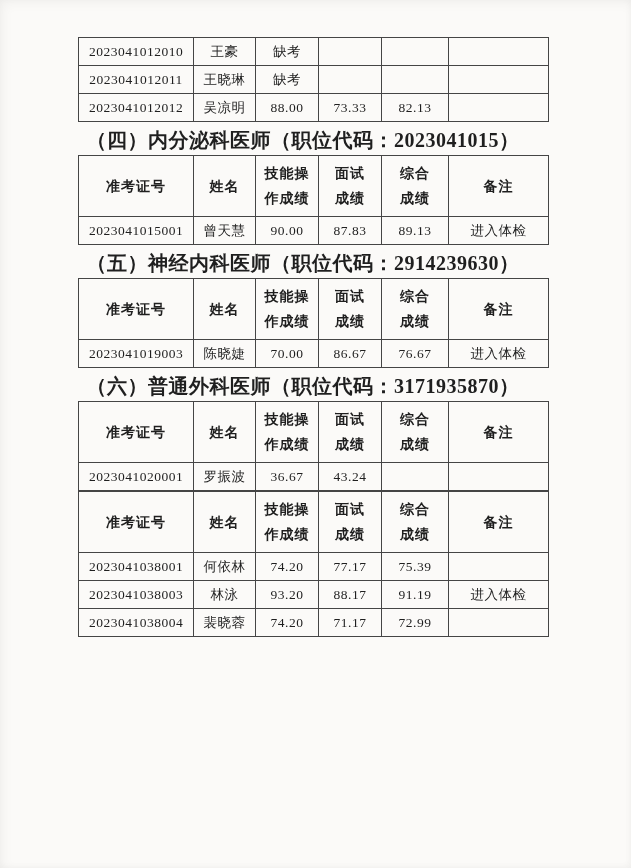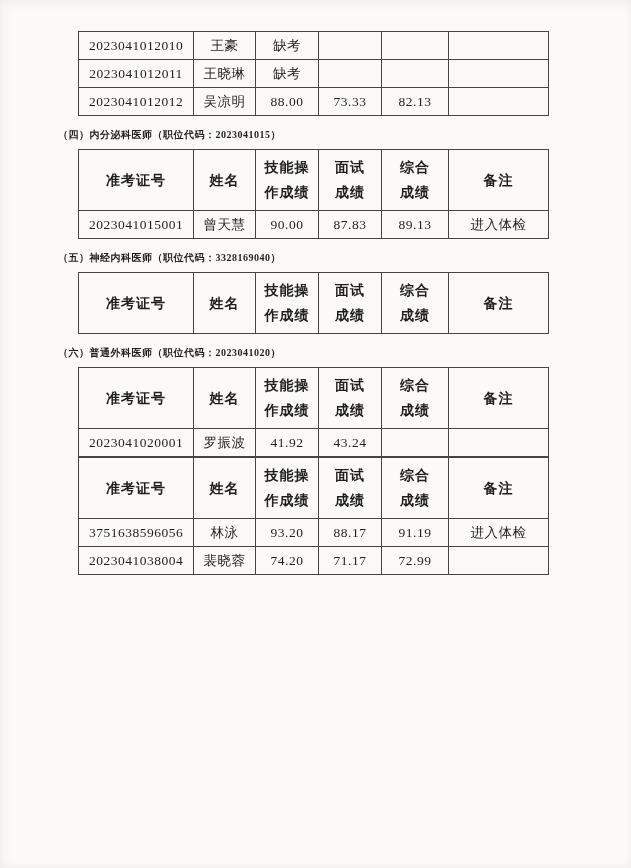--- a/index.html
+++ b/index.html
@@ -14,21 +14,21 @@
     height: 868px;
     margin: 0 auto;
     background: #fbfaf8;
     color: #1f1f1f;
     overflow: hidden;
     box-shadow: inset 3px 3px 12px rgba(0,0,0,0.045), inset -1px -1px 6px rgba(0,0,0,0.03);
   }
   .content {
     position: absolute;
     left: 78px;
-    top: 31px;
+    top: 37px;
     width: 470px;
   }
   table.score-table {
     border-collapse: collapse;
     table-layout: fixed;
     width: 470px;
     margin: 0;
   }
   table.score-table col.c1 { width: 115px; }
   table.score-table col.c2 { width: 62px; }
@@ -51,25 +51,26 @@
   table.score-table th {
     height: 60px;
     font-size: 14px;
     font-weight: bold;
     white-space: pre-line;
     line-height: 25px;
     letter-spacing: 1px;
   }
   .section-heading {
     margin: 9px 0 5px -20px;
-    font-size: 10px;
+    font-size: 20px;
     font-weight: bold;
     letter-spacing: 0.5px;
     line-height: 19px;
     white-space: nowrap;
+    text-align: center;
   }
 </style>
 </head>
 <body>
 
 <div class="sheet">
   <div class="content">
 
     <table class="score-table">
       <colgroup>
@@ -136,48 +137,56 @@
             <td>2023041015001</td>
             <td>曾天慧</td>
             <td>90.00</td>
             <td>87.83</td>
             <td>89.13</td>
             <td>进入体检</td>
           </tr>
         </tbody>
     </table>
 
-    <div class="section-heading">（五）神经内科医师（职位代码：3328169040）</div>
-    <table class="score-table">
-      <colgroup>
-          <col class="c1">
-          <col class="c2">
-          <col class="c3">
-          <col class="c4">
-          <col class="c5">
-          <col class="c6">
-        </colgroup>
-      <thead>
-        <tr>
-          <th>准考证号</th>
-          <th>姓名</th>
-          <th>技能操
-作成绩</th>
-          <th>面试
-成绩</th>
-          <th>综合
-成绩</th>
-          <th>备注</th>
-        </tr>
-      </thead>
-      <tbody>
-        </tbody>
-    </table>
-
-    <div class="section-heading">（六）普通外科医师（职位代码：2023041020）</div>
+    <div class="section-heading">（五）神经内科医师（职位代码：2914239630）</div>
+    <table class="score-table">
+      <colgroup>
+          <col class="c1">
+          <col class="c2">
+          <col class="c3">
+          <col class="c4">
+          <col class="c5">
+          <col class="c6">
+        </colgroup>
+      <thead>
+        <tr>
+          <th>准考证号</th>
+          <th>姓名</th>
+          <th>技能操
+作成绩</th>
+          <th>面试
+成绩</th>
+          <th>综合
+成绩</th>
+          <th>备注</th>
+        </tr>
+      </thead>
+      <tbody>
+          <tr>
+            <td>2023041019003</td>
+            <td>陈晓婕</td>
+            <td>70.00</td>
+            <td>86.67</td>
+            <td>76.67</td>
+            <td>进入体检</td>
+          </tr>
+        </tbody>
+    </table>
+
+    <div class="section-heading">（六）普通外科医师（职位代码：3171935870）</div>
     <table class="score-table">
       <colgroup>
           <col class="c1">
           <col class="c2">
           <col class="c3">
           <col class="c4">
           <col class="c5">
           <col class="c6">
         </colgroup>
       <thead>
@@ -190,21 +199,21 @@
 成绩</th>
           <th>综合
 成绩</th>
           <th>备注</th>
         </tr>
       </thead>
       <tbody>
           <tr>
             <td>2023041020001</td>
             <td>罗振波</td>
-            <td>41.92</td>
+            <td>36.67</td>
             <td>43.24</td>
             <td></td>
             <td></td>
           </tr>
         </tbody>
     </table>
 
     <table class="score-table">
       <colgroup>
           <col class="c1">
@@ -222,21 +231,29 @@
 作成绩</th>
           <th>面试
 成绩</th>
           <th>综合
 成绩</th>
           <th>备注</th>
         </tr>
       </thead>
       <tbody>
           <tr>
-            <td>3751638596056</td>
+            <td>2023041038001</td>
+            <td>何依林</td>
+            <td>74.20</td>
+            <td>77.17</td>
+            <td>75.39</td>
+            <td></td>
+          </tr>
+          <tr>
+            <td>2023041038003</td>
             <td>林泳</td>
             <td>93.20</td>
             <td>88.17</td>
             <td>91.19</td>
             <td>进入体检</td>
           </tr>
           <tr>
             <td>2023041038004</td>
             <td>裴晓蓉</td>
             <td>74.20</td>

